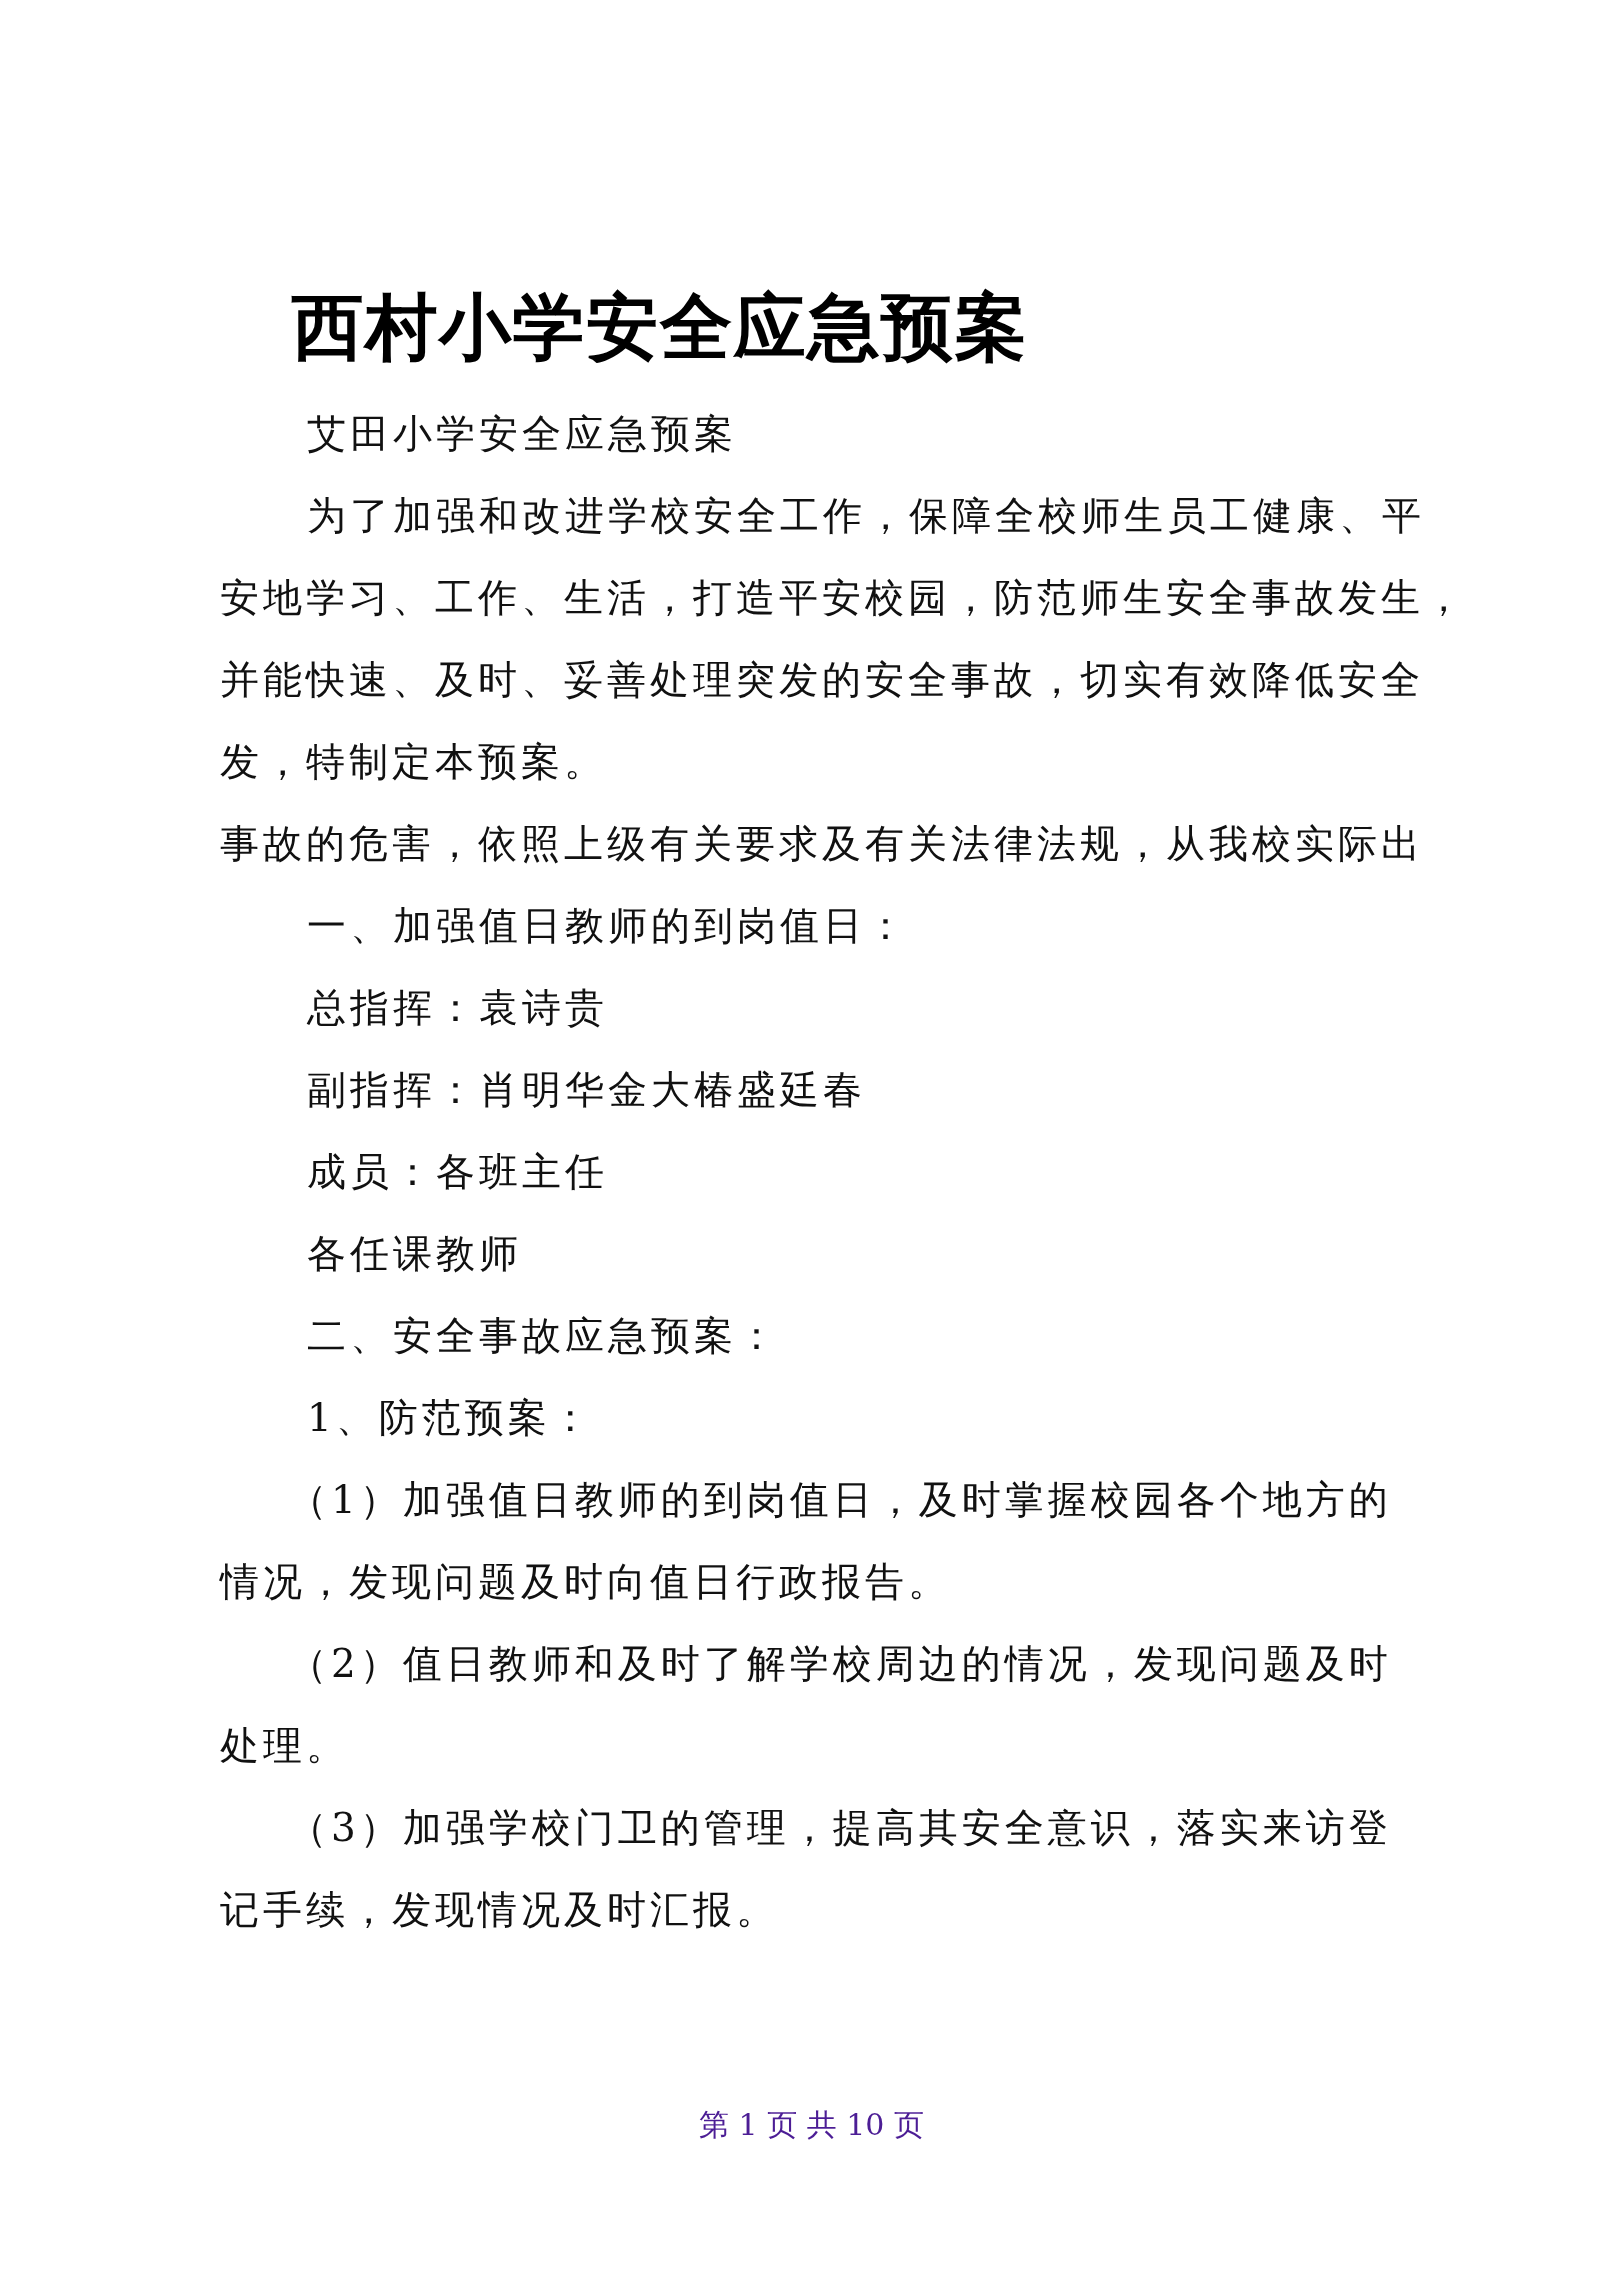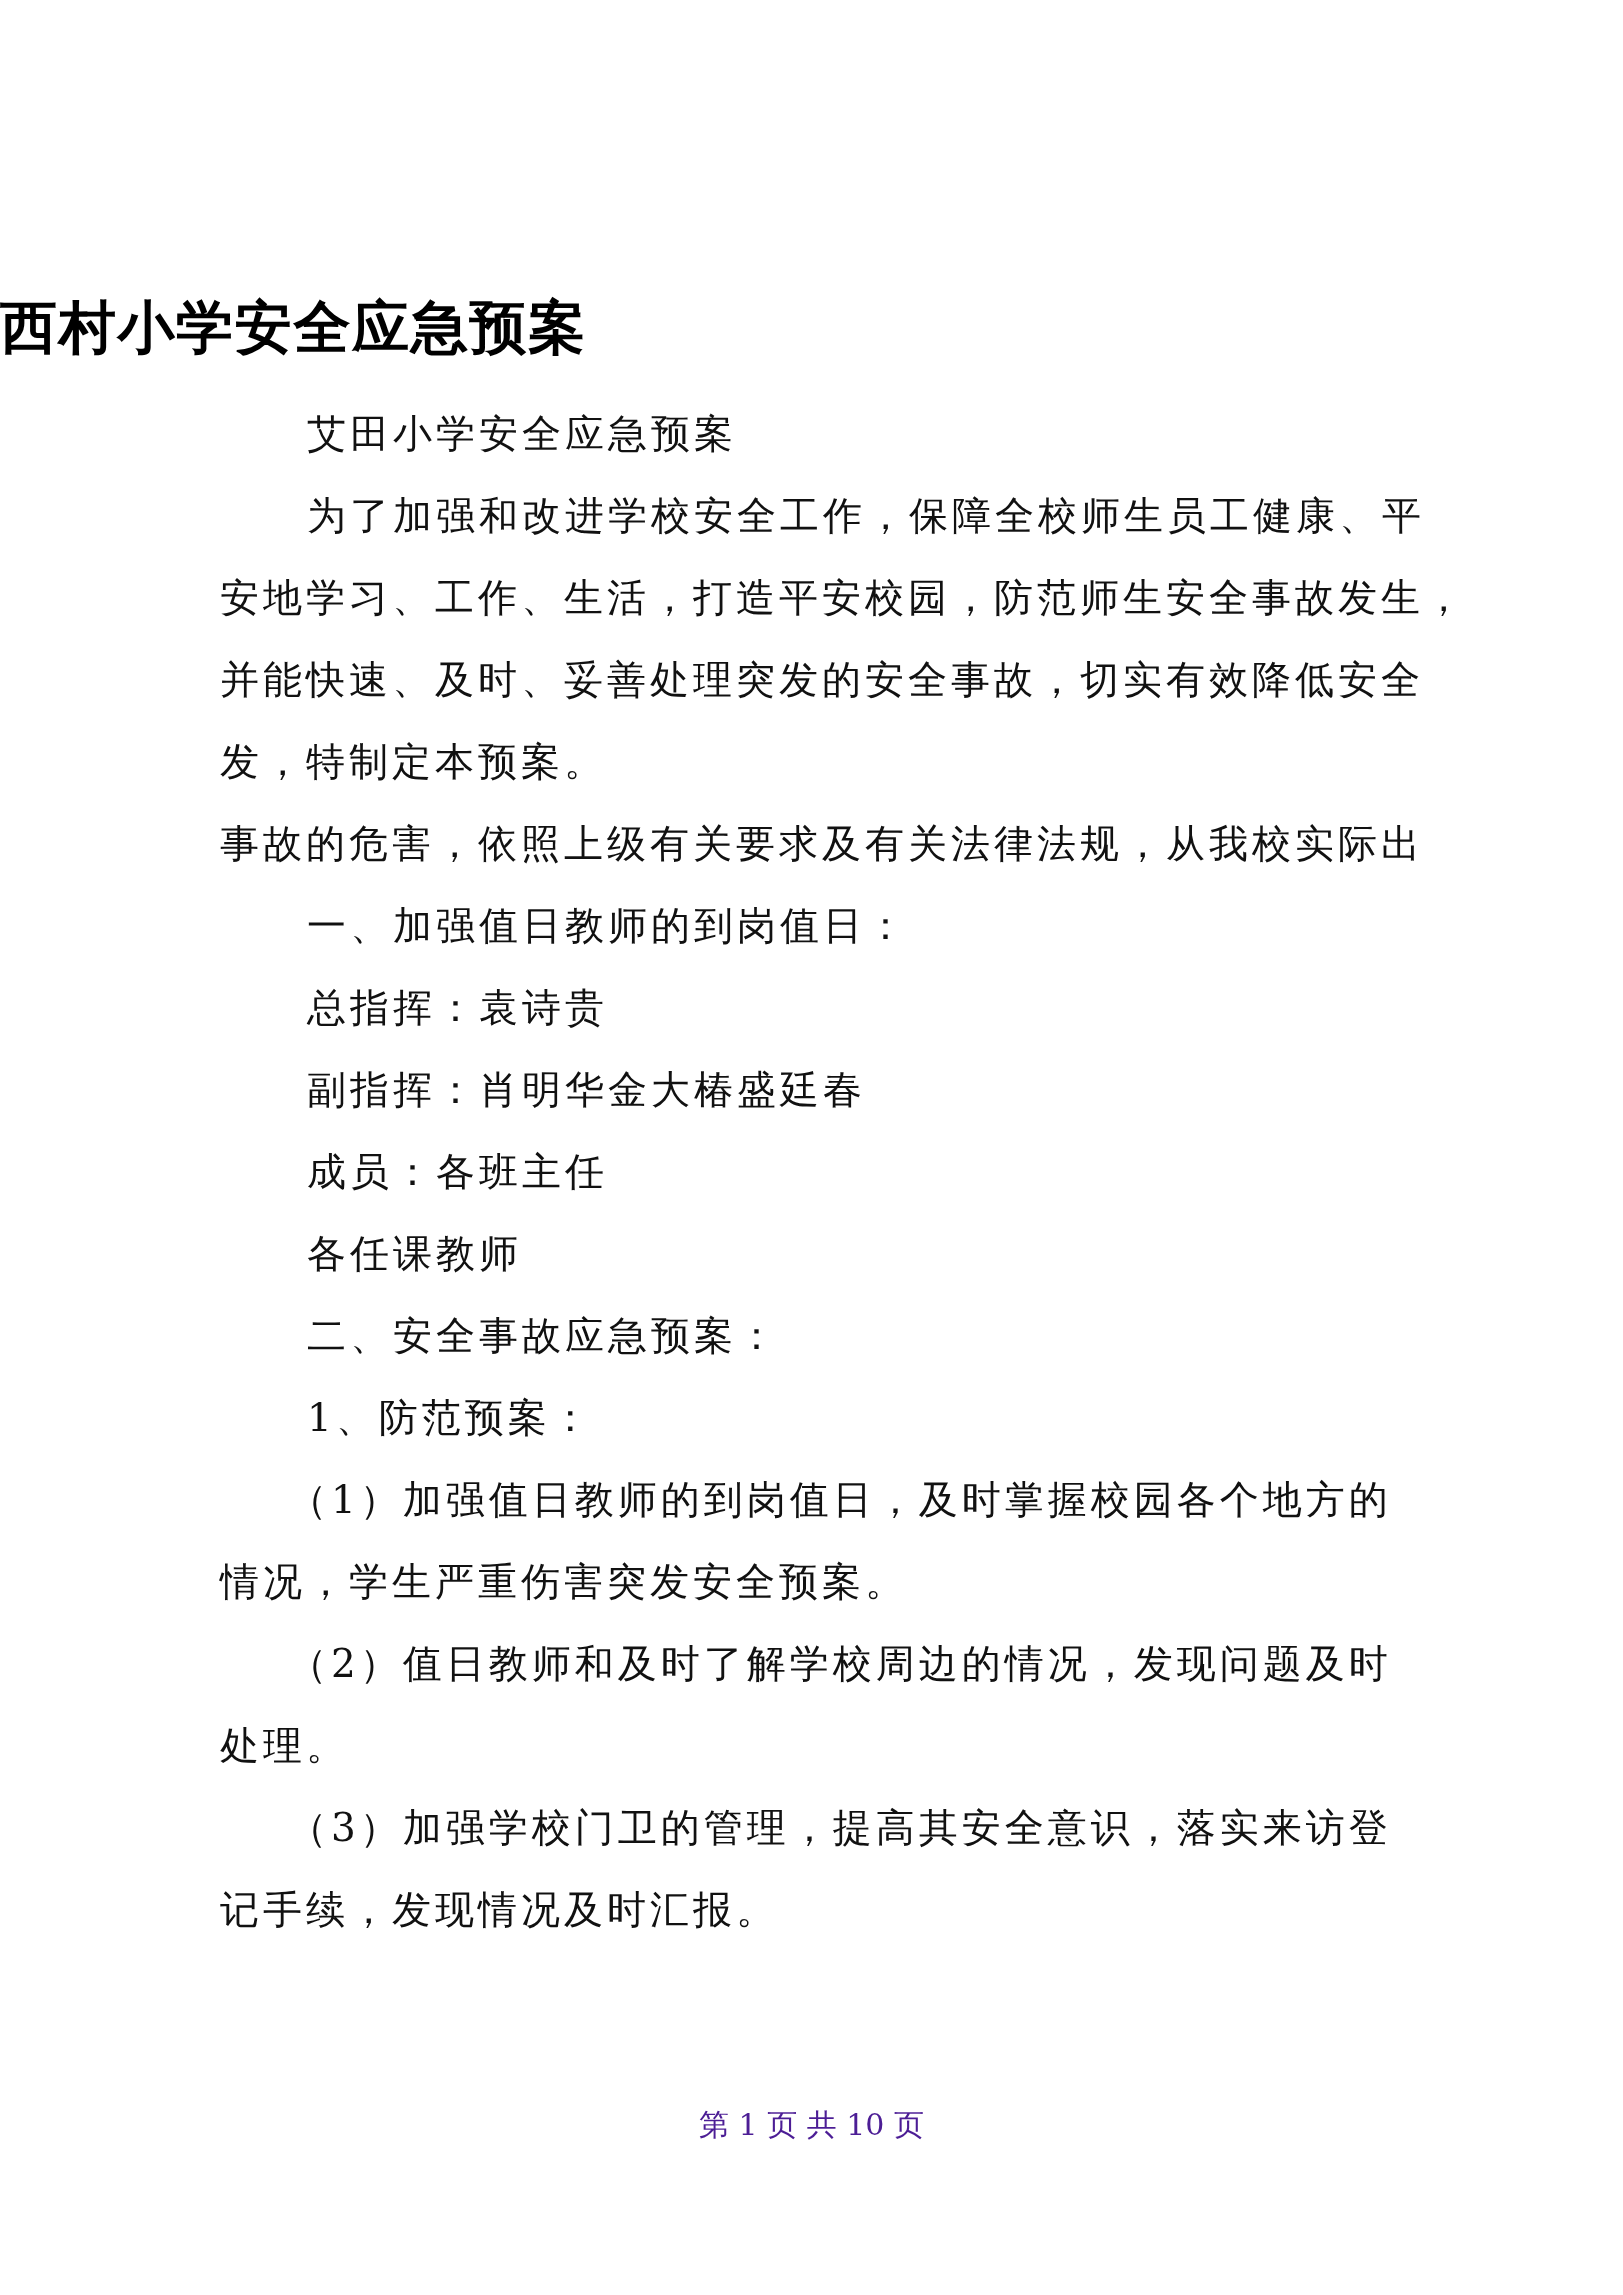--- a/index.html
+++ b/index.html
@@ -1,20 +1,20 @@
 <!DOCTYPE html>
 <html style="font-size:13.5px"><head>
 <meta charset="utf-8">
 <style>
   html, body { margin: 0; padding: 0; background: #ffffff; }
   body { width: 1623px; height: 2295px; position: relative; overflow: hidden; color: #111; }
   .page { position: absolute; left: 0; top: 0; width: 1623px; height: 2295px; background: #fff; }
   .title {
-    position: absolute; left: 0; top: 287px; width: 1320px; 
-    font-family: "DejaVu Sans", sans-serif; font-size: 57px; font-weight: bold;
+    position: absolute; left: 0; top: 287px; width: 1320px; text-align: center;
+    font-family: "DejaVu Sans", sans-serif; font-size: 72px; font-weight: bold;
     line-height: 81px; letter-spacing: 1.7px; color: #000;
   }
   .body {
     position: absolute; left: 220px; top: 393px; width: 1202px;
     font-family: "DejaVu Serif", serif; font-size: 39px; line-height: 82px;
     letter-spacing: 4px; color: #111;
   }
   .line { height: 82px; white-space: nowrap; overflow: visible; }
   .indent { padding-left: 87px; }
   .indent-paren { padding-left: 68px; }
@@ -37,21 +37,21 @@
     <div class="line">发，特制定本预案。</div>
     <div class="line">事故的危害，依照上级有关要求及有关法律法规，从我校实际出</div>
     <div class="line indent">一、加强值日教师的到岗值日：</div>
     <div class="line indent">总指挥：袁诗贵</div>
     <div class="line indent">副指挥：肖明华金大椿盛廷春</div>
     <div class="line indent">成员：各班主任</div>
     <div class="line indent">各任课教师</div>
     <div class="line indent">二、安全事故应急预案：</div>
     <div class="line indent">1、防范预案：</div>
     <div class="line indent-paren">（1）加强值日教师的到岗值日，及时掌握校园各个地方的</div>
-    <div class="line">情况，学生严重伤害突发安全预案。</div>
+    <div class="line">情况，发现问题及时向值日行政报告。</div>
     <div class="line indent-paren">（2）值日教师和及时了解学校周边的情况，发现问题及时</div>
     <div class="line">处理。</div>
     <div class="line indent-paren">（3）加强学校门卫的管理，提高其安全意识，落实来访登</div>
     <div class="line">记手续，发现情况及时汇报。</div>
   </div>
 
   <div class="footer">第 1 页  共 10 页</div>
 </div>
 
 

